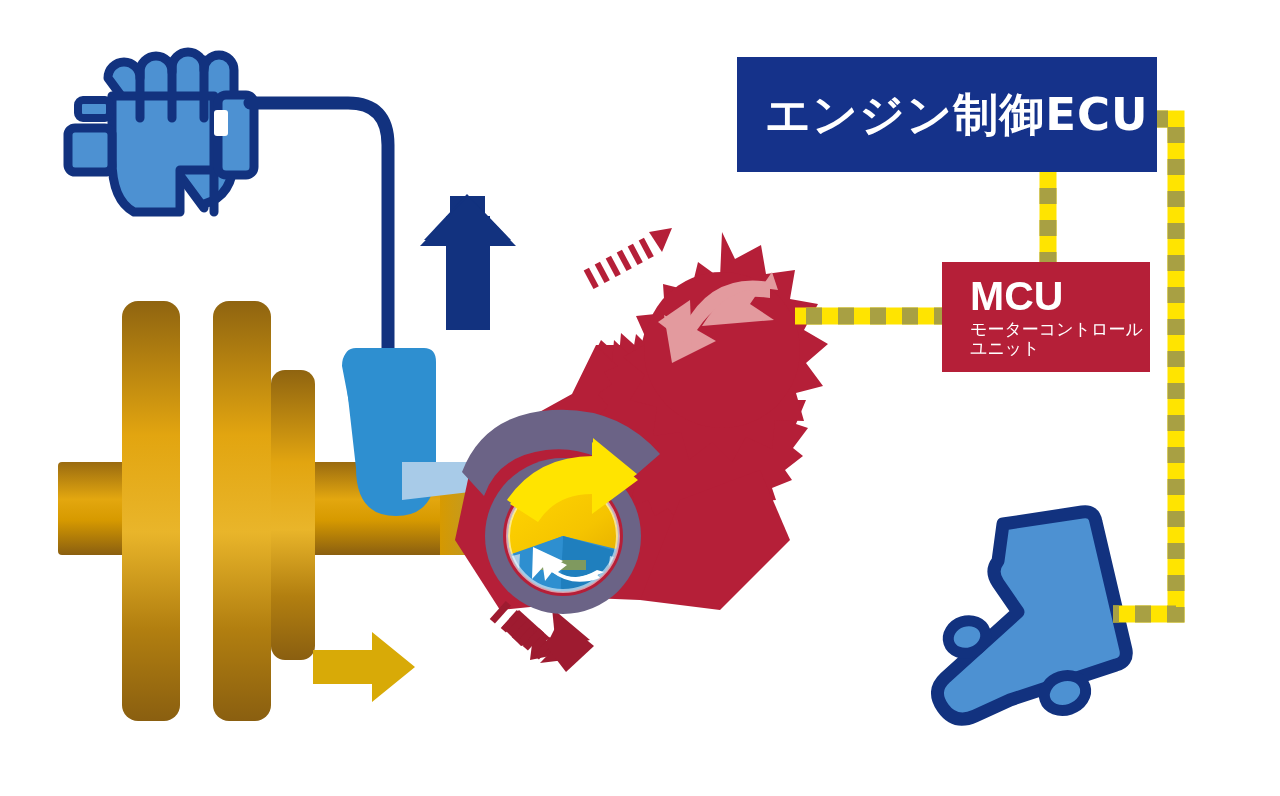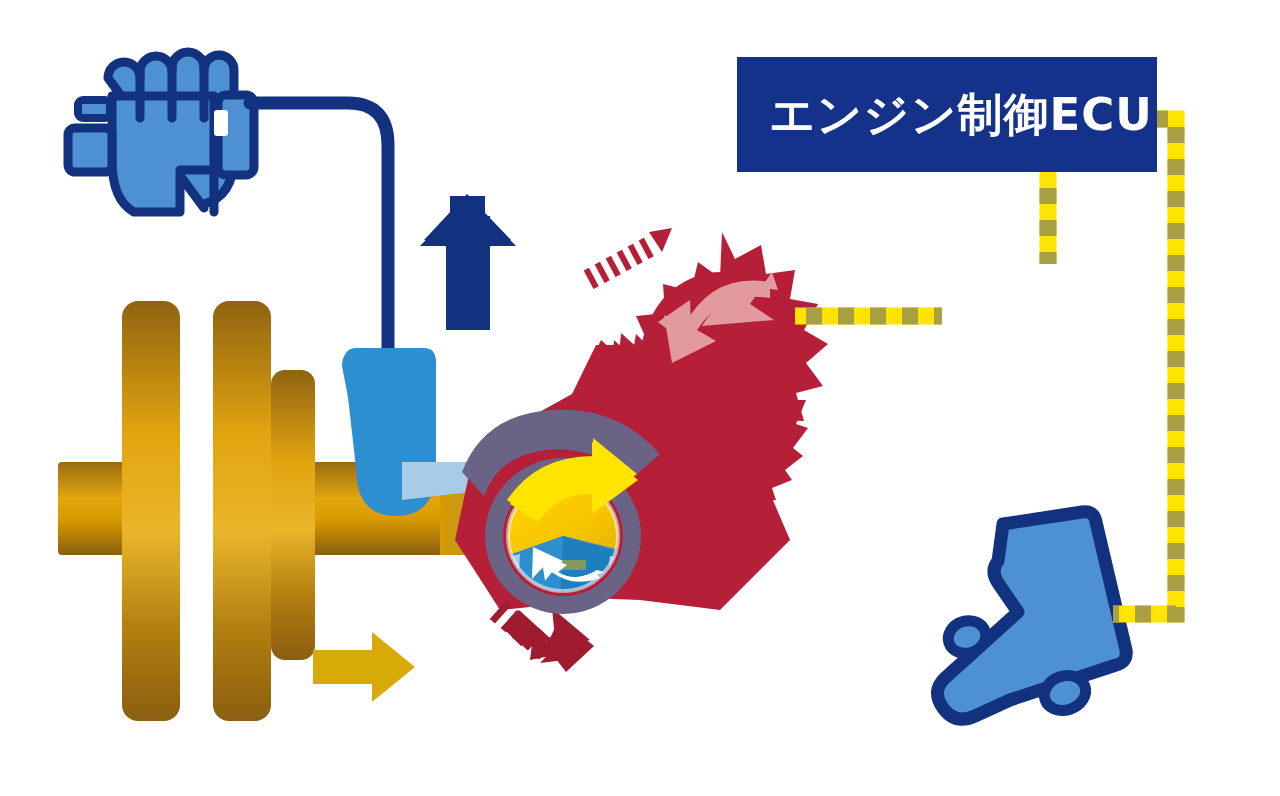--- a/index.html
+++ b/index.html
@@ -1,20 +1,20 @@
 <!DOCTYPE html>
 <html><head>
 <meta charset="utf-8">
 <style>
   html,body{margin:0;padding:0;background:#ffffff;}
   body{width:1280px;height:796px;overflow:hidden;font-family:"Liberation Sans",sans-serif;}
   #stage{position:relative;width:1280px;height:796px;background:#fff;}
   #stage svg.layer{position:absolute;left:0;top:0;width:1280px;height:796px;}
   .box{position:absolute;box-sizing:border-box;display:flex;flex-direction:column;
-       align-items:center;justify-content:center;color:#fff;text-align:center;padding-left:28px;}
+       align-items:flex-start;justify-content:center;color:#fff;text-align:center;padding-left:28px;}
   #ecu-box{left:737px;top:57px;width:420px;height:115px;background:#15328A;}
   #ecu-label{font-size:45px;font-weight:bold;letter-spacing:1px;line-height:1;
              font-family:"DejaVu Sans","Liberation Sans",sans-serif;}
   #mcu-box{left:942px;top:262px;width:208px;height:110px;background:#B51F38;}
   #mcu-title{font-size:41px;font-weight:bold;line-height:1;margin-bottom:3px;
              font-family:"Liberation Sans",sans-serif;}
   #mcu-sub{font-size:17px;line-height:1.12;font-weight:normal;
            font-family:"DejaVu Sans","Liberation Sans",sans-serif;}
 </style>
 </head>
@@ -277,14 +277,19 @@
         <path d="M1113,614 L1176,614 L1176,119 L1157,119" stroke="#FFE400" stroke-width="17" fill="none"></path>
         <path d="M1113,614 L1176,614 L1176,119 L1157,119" stroke="#A8A043" stroke-width="17" fill="none" stroke-dasharray="16 16" stroke-dashoffset="10"></path>
       </g>
     </g>
   </svg>
 
   <div class="box" id="ecu-box">
     <div id="ecu-label">エンジン制御ECU</div>
   </div>
 
+  <div class="box" id="mcu-box">
+    <div id="mcu-title">MCU</div>
+    <div id="mcu-sub">モーターコントロール</div>
+    <div id="mcu-sub" style="font-size:17px;font-family:'DejaVu Sans','Liberation Sans',sans-serif;line-height:1.12;">ユニット</div>
+  </div>
 
 </div>
 
 </body></html>

